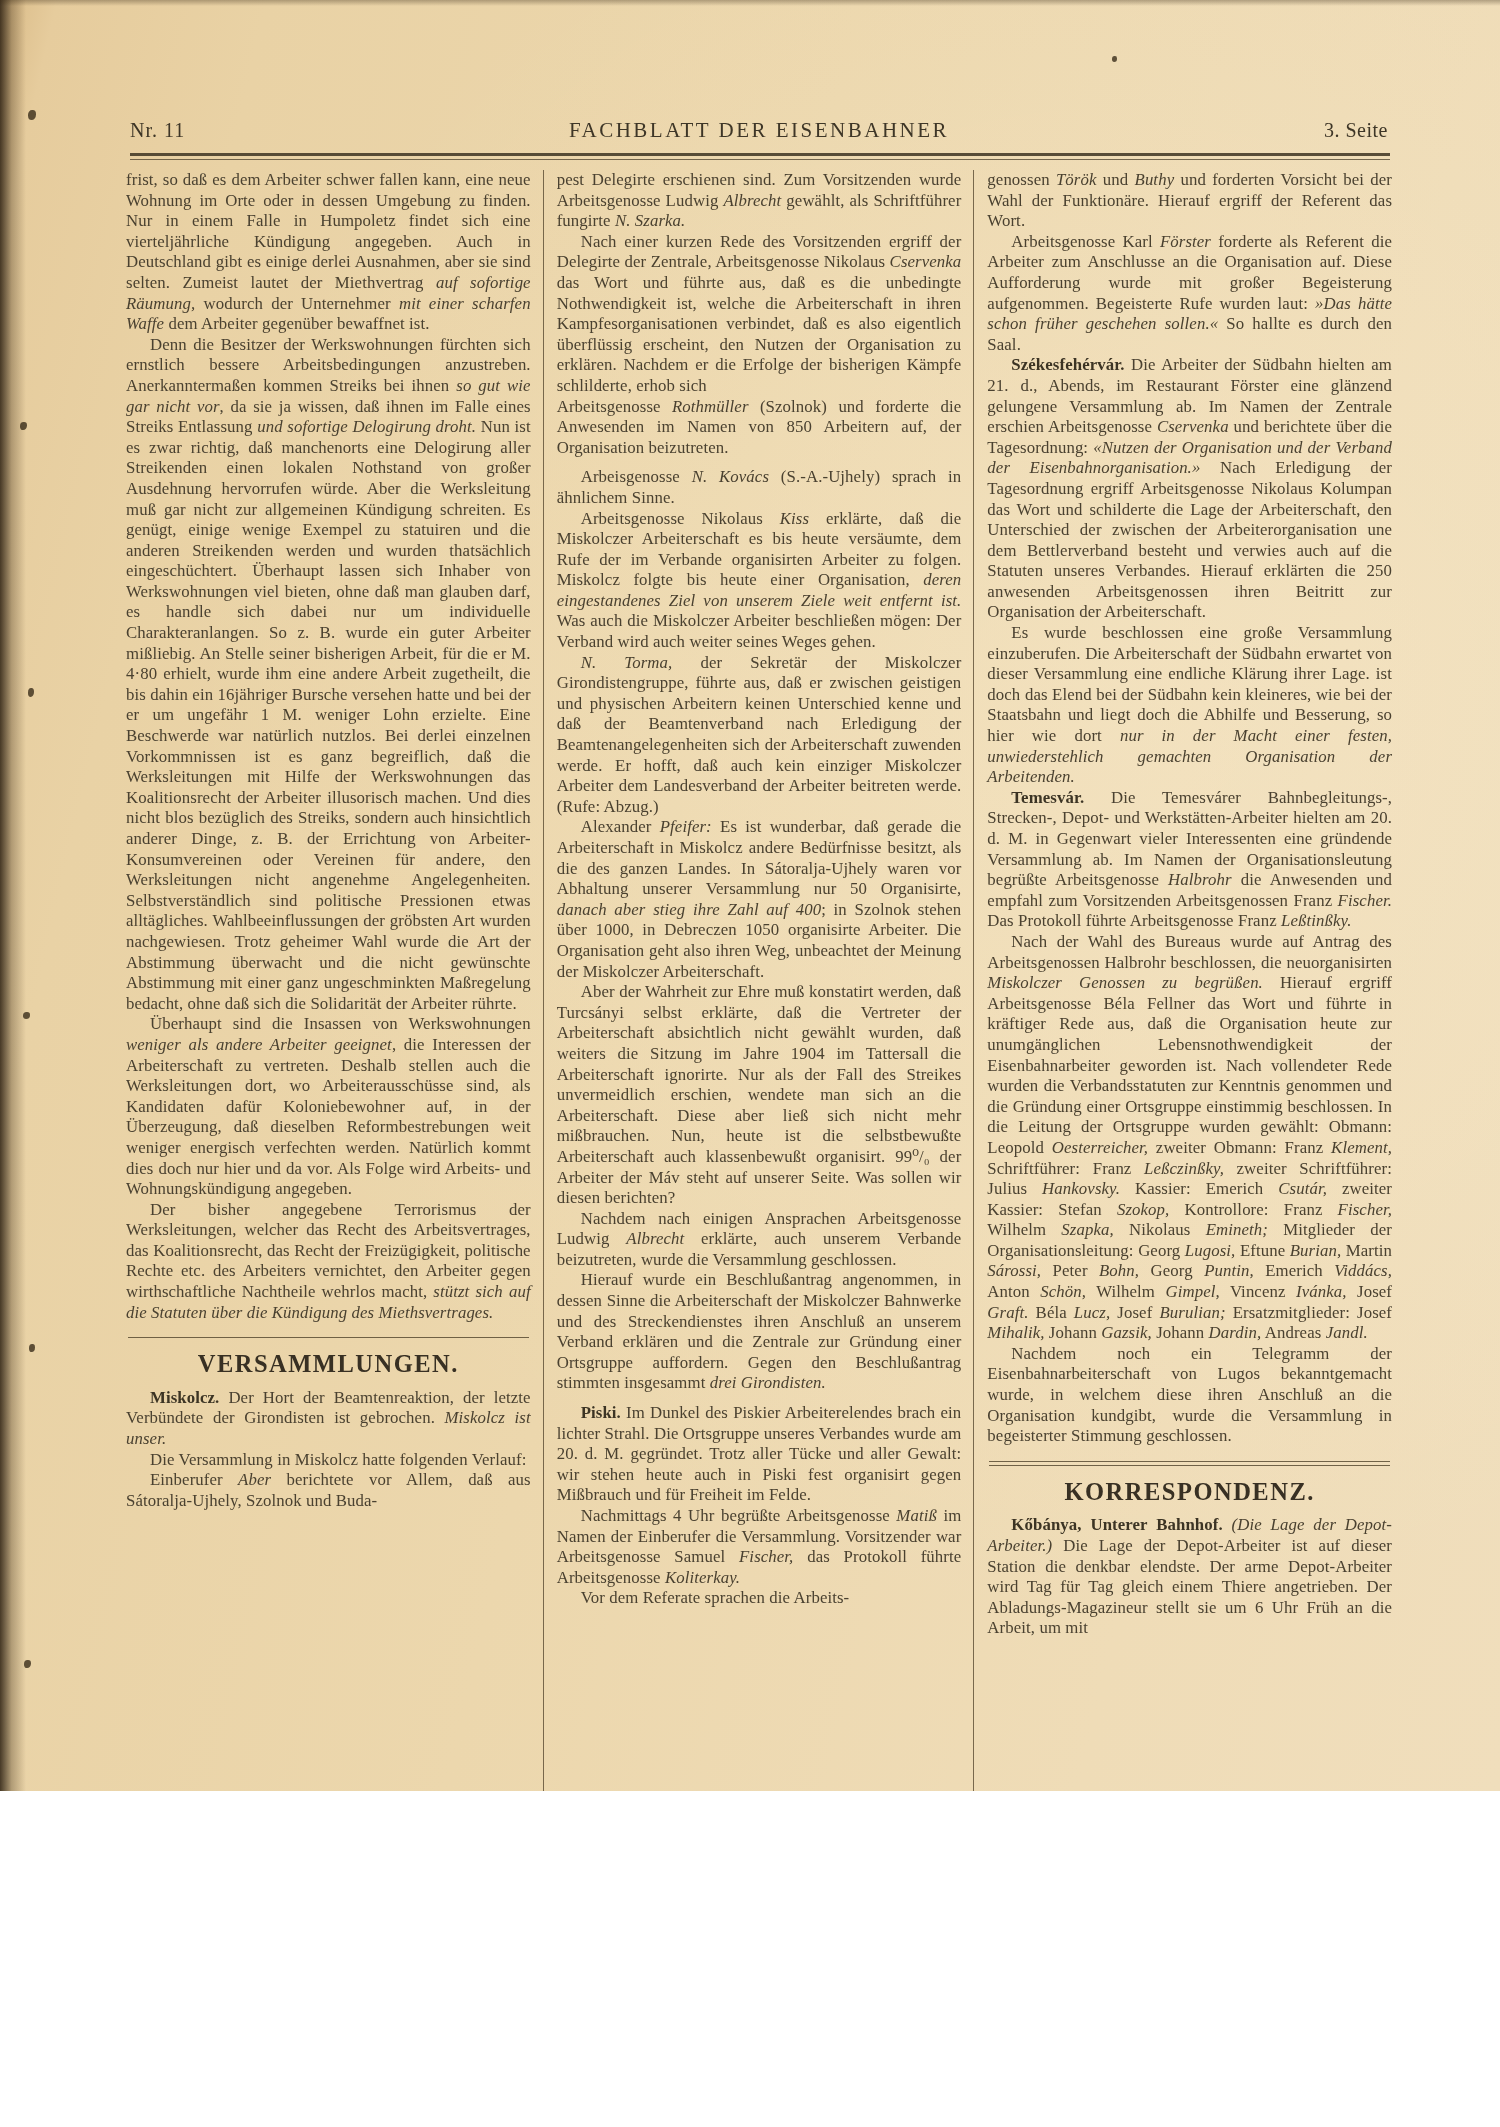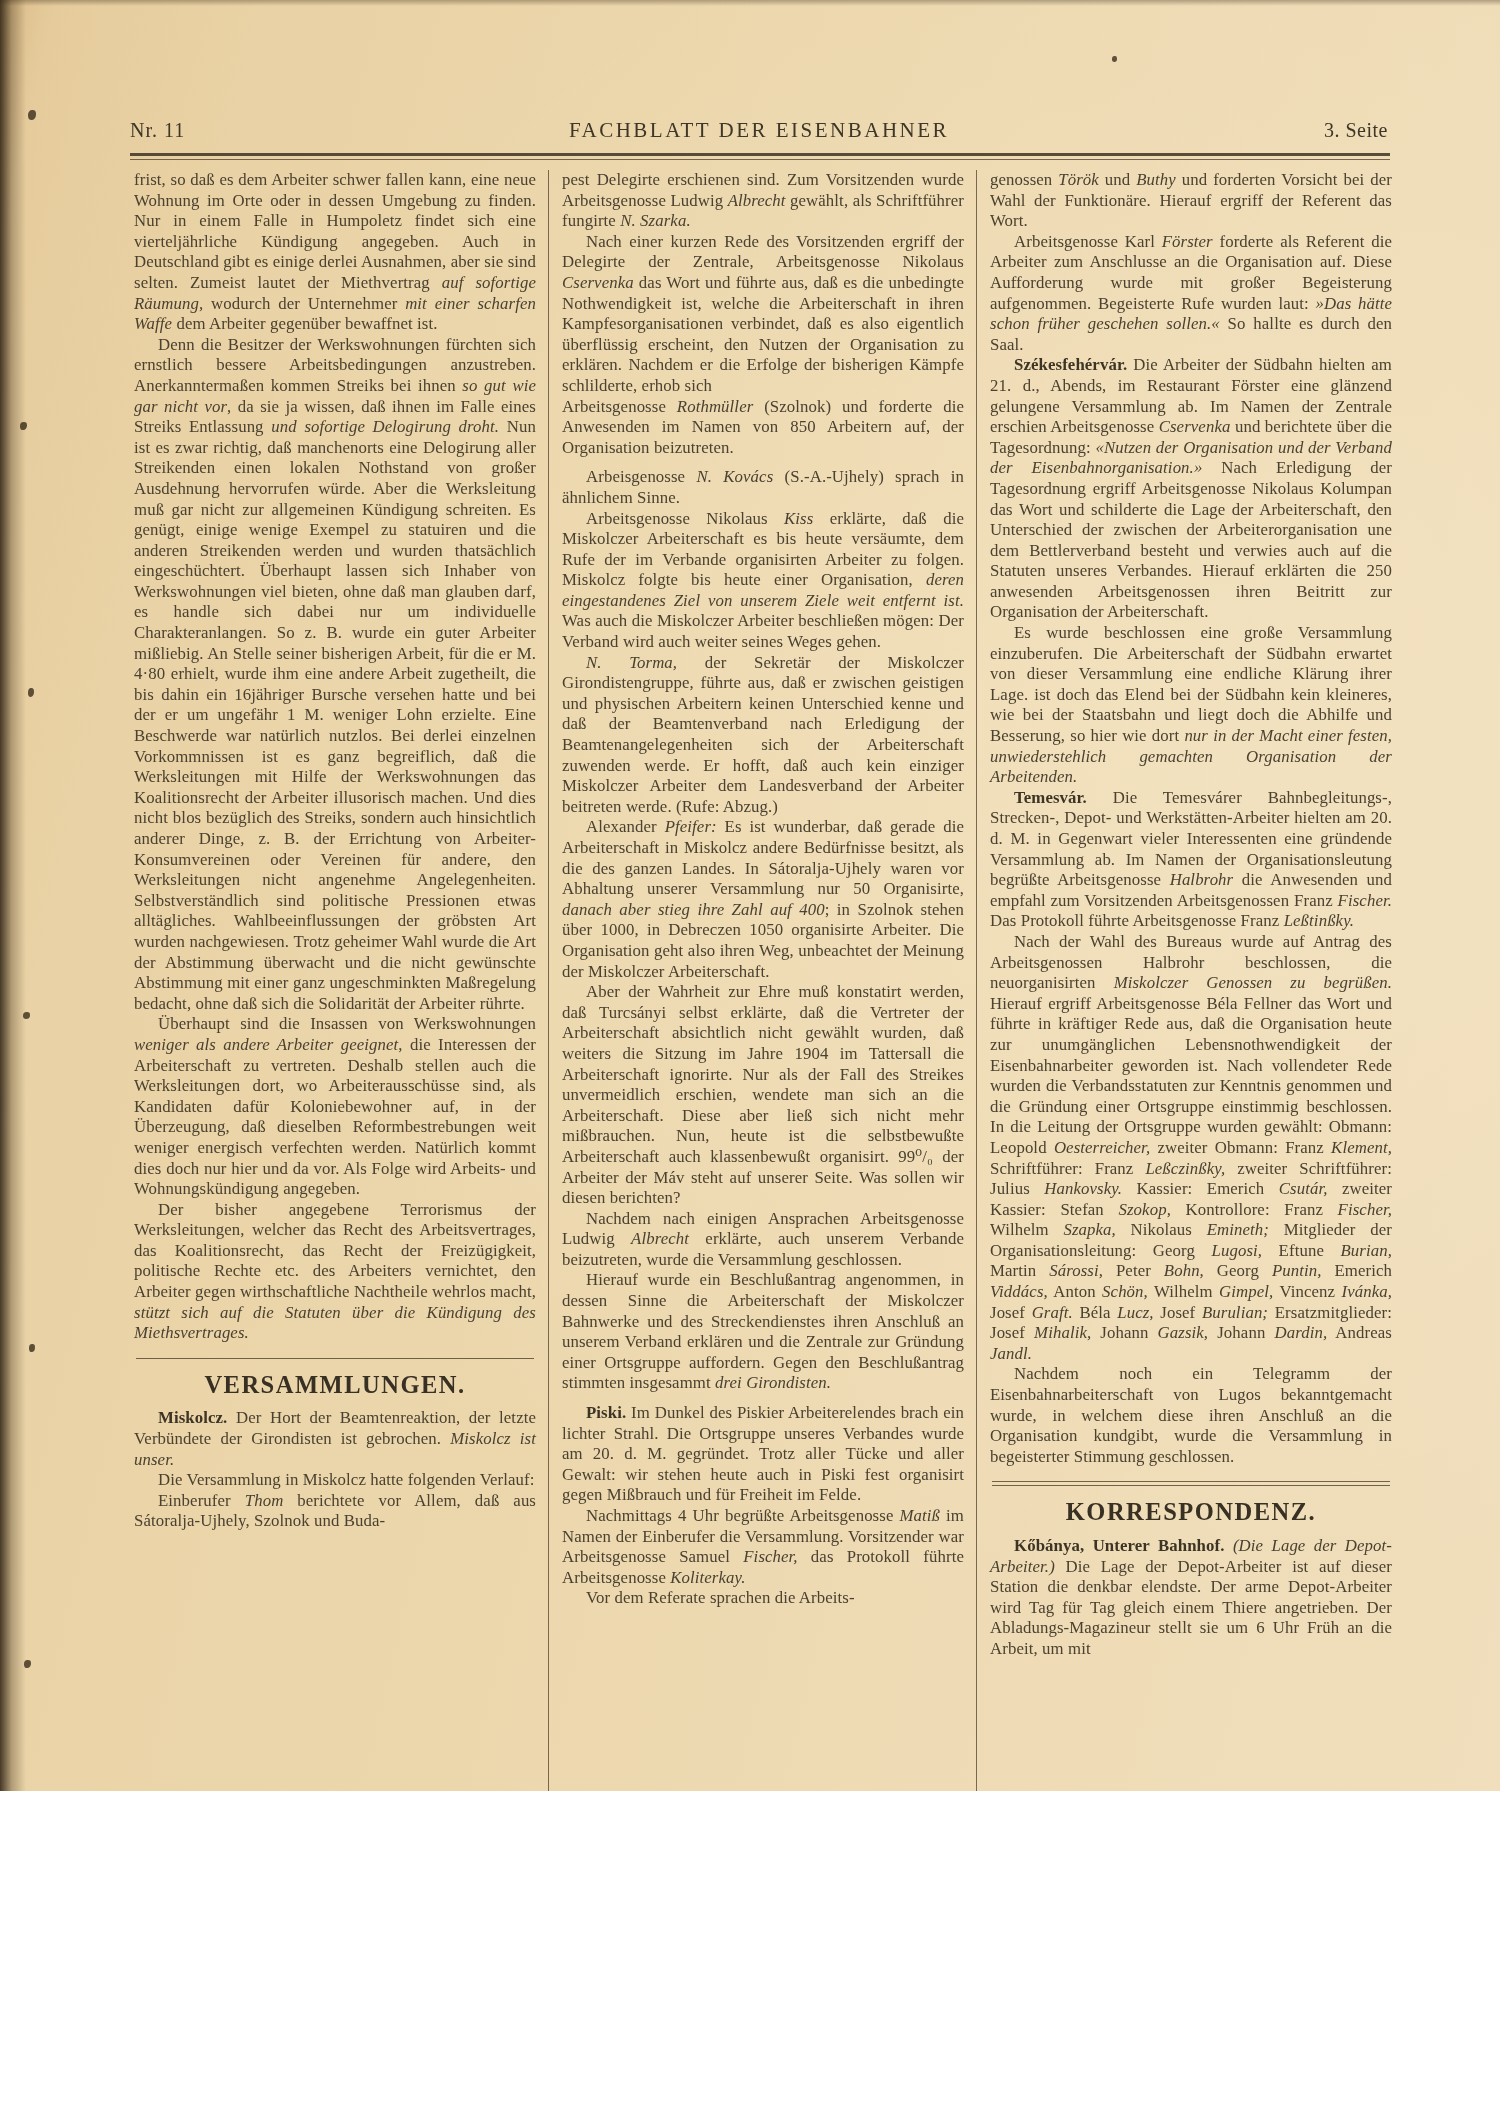--- a/index.html
+++ b/index.html
@@ -30,21 +30,21 @@
   }
   .header .issue{width:220px;font-size:20px;letter-spacing:1px;}
   .header .title{flex:1;text-align:center;font-size:21px;letter-spacing:2.5px;font-weight:500;}
   .header .pageno{width:220px;text-align:right;font-size:20px;letter-spacing:0.5px;}
   .header-rule{
     position:absolute;top:153px;left:130px;right:110px;height:3px;
     border-top:3px solid rgba(62,52,34,0.85);
     border-bottom:1px solid rgba(62,52,34,0.7);
   }
   .content{
-    position:absolute;top:170px;left:134px;right:108px;
+    position:absolute;top:170px;left:126px;right:108px;
     display:flex;align-items:center;
   }
   .col{
     width:412px;min-height:1825px;
     text-align:justify;
     font-size:16.8px;line-height:20.6px;
     letter-spacing:0.1px;
     color:#4a4130;
   }
   .col + .col{border-left:1px solid rgba(80,66,42,0.75);margin-left:12px;padding-left:13px;}
@@ -77,21 +77,21 @@
   <div class="content">
     <div class="col">
         <p class="noindent"><span>frist, so daß es dem Arbeiter schwer fallen kann, eine neue Wohnung im Orte oder in dessen Umgebung zu finden. Nur in einem Falle in Humpoletz findet sich eine vierteljährliche Kündigung angegeben. Auch in Deutschland gibt es einige derlei Ausnahmen, aber sie sind selten. Zumeist lautet der Miethvertrag </span><span class="i">auf sofortige Räumung,</span><span> wodurch der Unternehmer </span><span class="i">mit einer scharfen Waffe</span><span> dem Arbeiter gegenüber bewaffnet ist.</span></p>
         <p class=""><span>Denn die Besitzer der Werkswohnungen fürchten sich ernstlich bessere Arbeitsbedingungen anzustreben. Anerkanntermaßen kommen Streiks bei ihnen </span><span class="i">so gut wie gar nicht vor</span><span>, da sie ja wissen, daß ihnen im Falle eines Streiks Entlassung </span><span class="i">und sofortige Delogirung droht.</span><span> Nun ist es zwar richtig, daß manchenorts eine Delogirung aller Streikenden einen lokalen Nothstand von großer Ausdehnung hervorrufen würde. Aber die Werksleitung muß gar nicht zur allgemeinen Kündigung schreiten. Es genügt, einige wenige Exempel zu statuiren und die anderen Streikenden werden und wurden thatsächlich eingeschüchtert. Überhaupt lassen sich Inhaber von Werkswohnungen viel bieten, ohne daß man glauben darf, es handle sich dabei nur um individuelle Charakteranlangen. So z. B. wurde ein guter Arbeiter mißliebig. An Stelle seiner bisherigen Arbeit, für die er M. 4·80 erhielt, wurde ihm eine andere Arbeit zugetheilt, die bis dahin ein 16jähriger Bursche versehen hatte und bei der er um ungefähr 1 M. weniger Lohn erzielte. Eine Beschwerde war natürlich nutzlos. Bei derlei einzelnen Vorkommnissen ist es ganz begreiflich, daß die Werksleitungen mit Hilfe der Werkswohnungen das Koalitionsrecht der Arbeiter illusorisch machen. Und dies nicht blos bezüglich des Streiks, sondern auch hinsichtlich anderer Dinge, z. B. der Errichtung von Arbeiter-Konsumvereinen oder Vereinen für andere, den Werksleitungen nicht angenehme Angelegenheiten. Selbstverständlich sind politische Pressionen etwas alltägliches. Wahlbeeinflussungen der gröbsten Art wurden nachgewiesen. Trotz geheimer Wahl wurde die Art der Abstimmung überwacht und die nicht gewünschte Abstimmung mit einer ganz ungeschminkten Maßregelung bedacht, ohne daß sich die Solidarität der Arbeiter rührte.</span></p>
         <p class=""><span>Überhaupt sind die Insassen von Werkswohnungen </span><span class="i">weniger als andere Arbeiter geeignet</span><span>, die Interessen der Arbeiterschaft zu vertreten. Deshalb stellen auch die Werksleitungen dort, wo Arbeiterausschüsse sind, als Kandidaten dafür Koloniebewohner auf, in der Überzeugung, daß dieselben Reformbestrebungen weit weniger energisch verfechten werden. Natürlich kommt dies doch nur hier und da vor. Als Folge wird Arbeits- und Wohnungskündigung angegeben.</span></p>
         <p class=""><span>Der bisher angegebene Terrorismus der Werksleitungen, welcher das Recht des Arbeitsvertrages, das Koalitionsrecht, das Recht der Freizügigkeit, politische Rechte etc. des Arbeiters vernichtet, den Arbeiter gegen wirthschaftliche Nachtheile wehrlos macht, </span><span class="i">stützt sich auf die Statuten über die Kündigung des Miethsvertrages.</span></p>
         <div class="col-rule"></div>
         <div class="section-heading"><span>VERSAMMLUNGEN.</span></div>
         <p class=""><span class="b">Miskolcz.</span><span> Der Hort der Beamtenreaktion, der letzte Verbündete der Girondisten ist gebrochen. </span><span class="i">Miskolcz ist unser.</span></p>
         <p class=""><span>Die Versammlung in Miskolcz hatte folgenden Verlauf:</span></p>
-        <p class=""><span>Einberufer </span><span class="i">Thom</span><span> berichtete vor Allem, daß aus Sátoralja-Ujhely, Szolnok und Buda-</span></p>
+        <p class=""><span>Einberufer </span><span class="i">Aber</span><span> berichtete vor Allem, daß aus Sátoralja-Ujhely, Szolnok und Buda-</span></p>
       </div>
     <div class="col">
         <p class="noindent"><span>pest Delegirte erschienen sind. Zum Vorsitzenden wurde Arbeitsgenosse Ludwig </span><span class="i">Albrecht</span><span> gewählt, als Schriftführer fungirte </span><span class="i">N. Szarka.</span></p>
         <p class=""><span>Nach einer kurzen Rede des Vorsitzenden ergriff der Delegirte der Zentrale, Arbeitsgenosse Nikolaus </span><span class="i">Cservenka</span><span> das Wort und führte aus, daß es die unbedingte Nothwendigkeit ist, welche die Arbeiterschaft in ihren Kampfesorganisationen verbindet, daß es also eigentlich überflüssig erscheint, den Nutzen der Organisation zu erklären. Nachdem er die Erfolge der bisherigen Kämpfe schlilderte, erhob sich</span></p>
         <p class="noindent"><span>Arbeitsgenosse </span><span class="i">Rothmüller</span><span> (Szolnok) und forderte die Anwesenden im Namen von 850 Arbeitern auf, der Organisation beizutreten.</span></p>
         <p class=" gap"><span>Arbeisgenosse </span><span class="i">N. Kovács</span><span> (S.-A.-Ujhely) sprach in ähnlichem Sinne.</span></p>
         <p class=""><span>Arbeitsgenosse Nikolaus </span><span class="i">Kiss</span><span> erklärte, daß die Miskolczer Arbeiterschaft es bis heute versäumte, dem Rufe der im Verbande organisirten Arbeiter zu folgen. Miskolcz folgte bis heute einer Organisation, </span><span class="i">deren eingestandenes Ziel von unserem Ziele weit entfernt ist.</span><span> Was auch die Miskolczer Arbeiter beschließen mögen: Der Verband wird auch weiter seines Weges gehen.</span></p>
         <p class=""><span class="i">N. Torma,</span><span> der Sekretär der Miskolczer Girondistengruppe, führte aus, daß er zwischen geistigen und physischen Arbeitern keinen Unterschied kenne und daß der Beamtenverband nach Erledigung der Beamtenangelegenheiten sich der Arbeiterschaft zuwenden werde. Er hofft, daß auch kein einziger Miskolczer Arbeiter dem Landesverband der Arbeiter beitreten werde. (Rufe: Abzug.)</span></p>
         <p class=""><span>Alexander </span><span class="i">Pfeifer:</span><span> Es ist wunderbar, daß gerade die Arbeiterschaft in Miskolcz andere Bedürfnisse besitzt, als die des ganzen Landes. In Sátoralja-Ujhely waren vor Abhaltung unserer Versammlung nur 50 Organisirte, </span><span class="i">danach aber stieg ihre Zahl auf 400</span><span>; in Szolnok stehen über 1000, in Debreczen 1050 organisirte Arbeiter. Die Organisation geht also ihren Weg, unbeachtet der Meinung der Miskolczer Arbeiterschaft.</span></p>
         <p class=""><span>Aber der Wahrheit zur Ehre muß konstatirt werden, daß Turcsányi selbst erklärte, daß die Vertreter der Arbeiterschaft absichtlich nicht gewählt wurden, daß weiters die Sitzung im Jahre 1904 im Tattersall die Arbeiterschaft ignorirte. Nur als der Fall des Streikes unvermeidlich erschien, wendete man sich an die Arbeiterschaft. Diese aber ließ sich nicht mehr mißbrauchen. Nun, heute ist die selbstbewußte Arbeiterschaft auch klassenbewußt organisirt. 99⁰/₀ der Arbeiter der Máv steht auf unserer Seite. Was sollen wir diesen berichten?</span></p>

